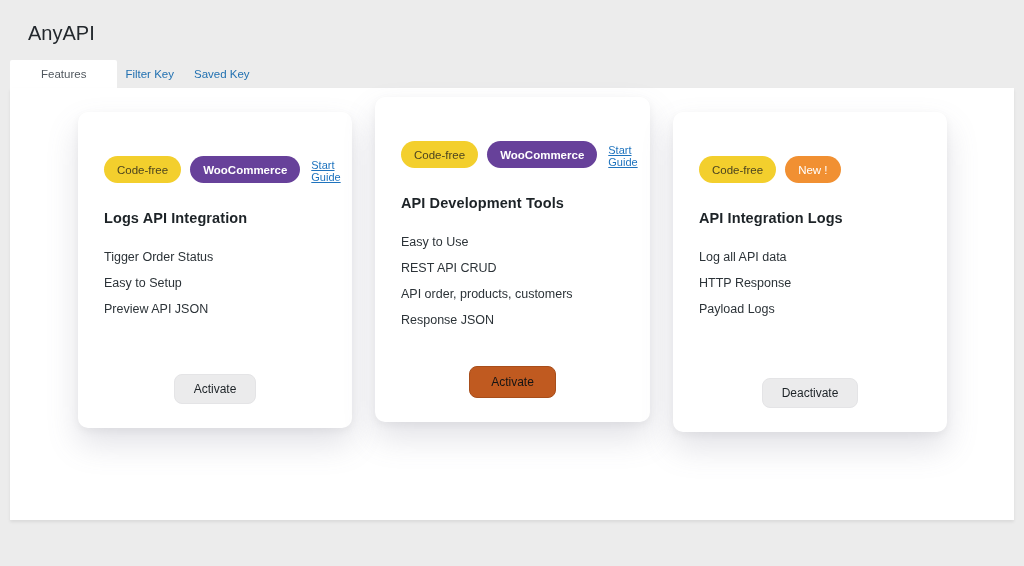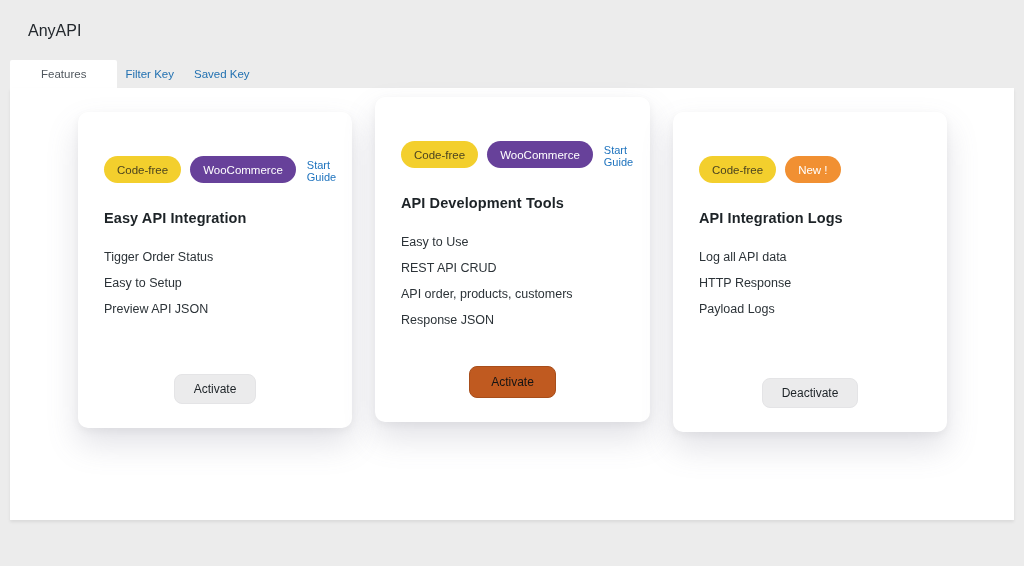--- a/index.html
+++ b/index.html
@@ -7,21 +7,21 @@
   body {
     background:#ececec;
     font-family:"Liberation Sans", sans-serif;
     position:relative;
     overflow:hidden;
     color:#2c3338;
   }
 
   .page-title {
     position:absolute; left:28px; top:22px;
-    font-size:16px; font-weight:500; color:#23282d;
+    font-size:20px; font-weight:500; color:#23282d;
   }
 
   .tabbar {
     position:absolute; left:10px; top:60px;
     display:flex; align-items:center; height:28px;
   }
   .tab-active {
     background:#ffffff; height:28px; line-height:28px;
     padding:0 31px; font-size:11.5px; color:#50575e;
     border-radius:2px 2px 0 0; cursor:pointer;
@@ -54,25 +54,25 @@
   .card.c2 { height:325px; width:275px; }
   .card.c3 { height:320px; }
 
   .badge-row { margin-top:44px; display:flex; gap:9px; }
   .badge {
     display:inline-flex; align-items:center;
     height:27px; padding:0 13px; border-radius:999px;
     font-size:11.5px; white-space:nowrap;
   }
   .badge.yellow { background:#f3cf2d; color:#4c4420; }
-  .badge.purple { background:#67419a; color:#ffffff; }
+  .badge.purple { background:#67419a; color:#ffffff;font-weight:bold; }
   .badge.orange { background:#f19032; color:#ffffff; }
 
   .start-guide {
-    font-size:11px; color:#1e73be; 
+    font-size:11px; color:#1e73be; text-decoration:underline;
     align-self:flex-start; margin-top:3px; margin-left:2px; cursor:pointer;
   }
 
   .card-title {
     margin-top:27px; font-size:14.5px; font-weight:700; color:#1d2327;
     letter-spacing:0.1px;
   }
 
   .feature-list { list-style:none; margin-top:13px; }
   .feature-list li {
@@ -119,21 +119,21 @@
 
 <div class="panel">
   <div class="cards">
 
     <div class="card c1 offset">
       <div class="badge-row">
         <span class="badge yellow">Code-free</span>
         <span class="badge purple">WooCommerce</span>
         <a class="start-guide">Start Guide</a>
       </div>
-      <div class="card-title">Easy API Integration</div>
+      <div class="card-title">Logs API Integration</div>
       <ul class="feature-list">
         <li>
             <span>Tigger Order Status</span>
           </li>
         <li>
             <span>Easy to Setup</span>
           </li>
         <li>
             <span>Preview API JSON</span>
           </li>

